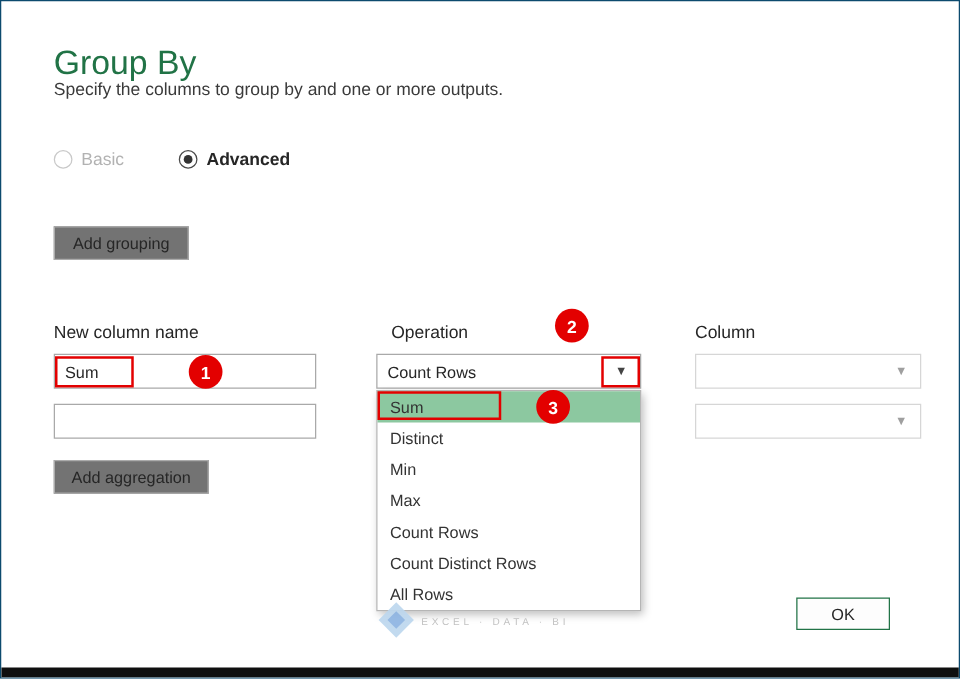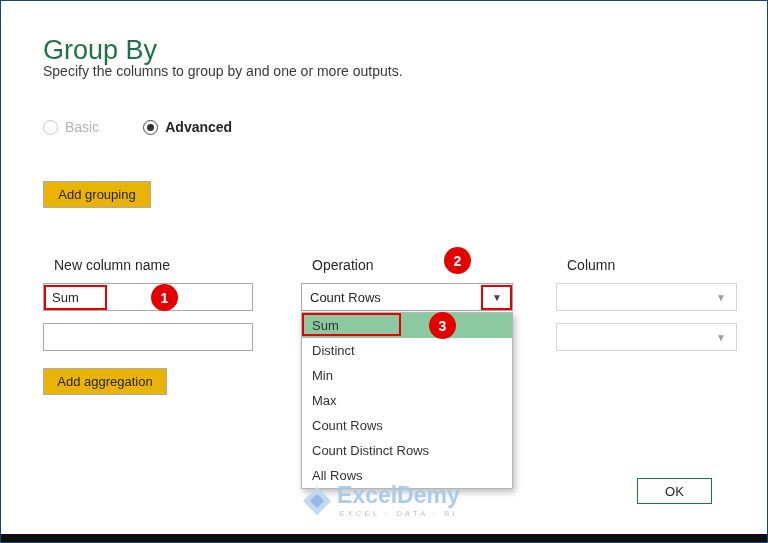--- a/index.html
+++ b/index.html
@@ -17,30 +17,30 @@
   .modes { left:42px; top:118px; display:flex; gap:44px; align-items:center; }
   .mode { display:flex; align-items:center; gap:7px; font-size:14px; cursor:default; }
   .radio { width:15px; height:15px; border-radius:50%; background:#fff; display:inline-block; position:relative; }
   .radio.off { border:1px solid #c9c9c9; }
   .radio.on { border:1px solid #4a4a4a; }
   .radio.on::after { content:""; position:absolute; left:3px; top:3px; width:7px; height:7px; border-radius:50%; background:#333; }
   .mode-basic { color:#b2b2b2; }
   .mode-advanced { color:#262626; font-weight:700; }
 
   .btn {
-    background:#eab308; border:1px solid #ababab; font-size:13px; color:#262626;
+    background:#737373; border:1px solid #ababab; font-size:13px; color:#262626;
     display:flex; align-items:center; justify-content:center; cursor:pointer;
     font-family:"Liberation Sans", sans-serif;
   }
   .btn-add-grouping { left:42px; top:180px; width:108px; height:27px; }
   .btn-add-aggregation { left:42px; top:367px; width:124px; height:27px; }
 
-  .field-label { font-size:14px; color:#262626;margin-left:11px; }
+  .field-label { font-size:14px; color:#262626; }
   .lbl-newcol { left:42px; top:256px; }
-  .lbl-operation { left:300px; top:256px; }
+  .lbl-operation { left:312px; top:256px; }
   .lbl-column { left:555px; top:256px; }
 
   .textbox {
     border:1px solid #a9a9a9; height:28px; font-size:13px; color:#262626;
     padding:0 8px; background:#fff; font-family:"Liberation Sans", sans-serif;
   }
   .input1 { left:42px; top:282px; width:210px; }
   .input2 { left:42px; top:322px; width:210px; }
 
   .combo {
@@ -153,20 +153,19 @@
   <div class="badge badge1">1</div>
   <div class="badge badge2">2</div>
   <div class="badge badge3">3</div>
 
   <div class="abs watermark">
     <span class="wm-icon">
       <span class="d1"></span>
         <span class="d2"></span>
     </span>
     <span class="wm-textcol">
-      <span class="wm-brand">ExcelDemy</span>
       <span class="wm-tagline">EXCEL · DATA · BI</span>
     </span>
   </div>
 
   <div class="abs bottom-bar"></div>
 
 </div>
 
 </body></html>

